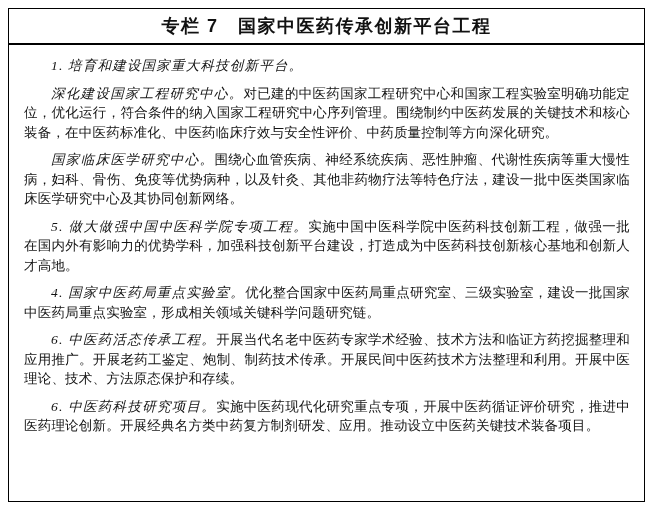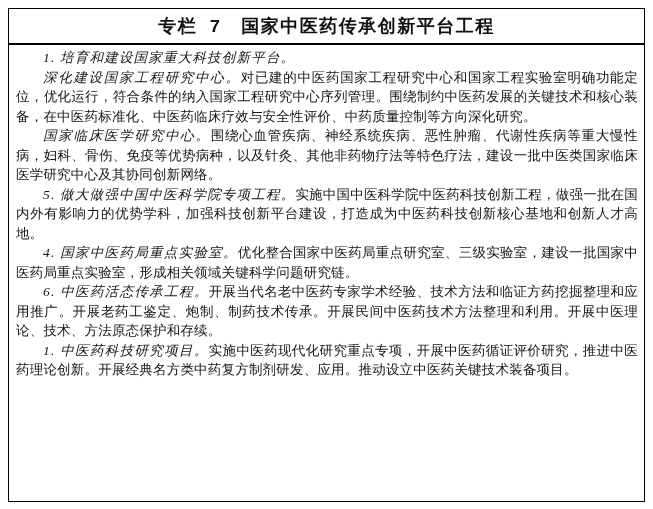--- a/index.html
+++ b/index.html
@@ -25,32 +25,32 @@
     box-sizing: border-box;
     background: #ffffff;
   }
   .title-row {
     height: 36px;
     border-bottom: 2px solid #000000;
     box-sizing: border-box;
     display: flex;
     align-items: center;
     justify-content: center;
-    font-family: Liberation Mono, monospace;
+    font-family: Liberation Sans, sans-serif;
     font-weight: bold;
     font-size: 18px;
     letter-spacing: 1.5px;
     color: #111111;
     white-space: pre;
   }
   .body-row {
     padding: 3px 6px 0 7px;
   }
   .para {
-    margin: 0;
+    margin: 8px;
     text-indent: 2em;
     text-align: justify;
     font-size: 13.5px;
     line-height: 19.5px;
     letter-spacing: 0.2px;
     word-break: break-all;
   }
   .lead {
     font-style: italic;
     letter-spacing: 1.2px;
@@ -61,15 +61,15 @@
 
 <div class="column-box">
   <div class="title-row">专栏 7　国家中医药传承创新平台工程</div>
   <div class="body-row">
     <p class="para"><span class="lead">1. 培育和建设国家重大科技创新平台。</span><span></span></p>
     <p class="para"><span class="lead">深化建设国家工程研究中心。</span><span>对已建的中医药国家工程研究中心和国家工程实验室明确功能定位，优化运行，符合条件的纳入国家工程研究中心序列管理。围绕制约中医药发展的关键技术和核心装备，在中医药标准化、中医药临床疗效与安全性评价、中药质量控制等方向深化研究。</span></p>
     <p class="para"><span class="lead">国家临床医学研究中心。</span><span>围绕心血管疾病、神经系统疾病、恶性肿瘤、代谢性疾病等重大慢性病，妇科、骨伤、免疫等优势病种，以及针灸、其他非药物疗法等特色疗法，建设一批中医类国家临床医学研究中心及其协同创新网络。</span></p>
     <p class="para"><span class="lead">5. 做大做强中国中医科学院专项工程。</span><span>实施中国中医科学院中医药科技创新工程，做强一批在国内外有影响力的优势学科，加强科技创新平台建设，打造成为中医药科技创新核心基地和创新人才高地。</span></p>
     <p class="para"><span class="lead">4. 国家中医药局重点实验室。</span><span>优化整合国家中医药局重点研究室、三级实验室，建设一批国家中医药局重点实验室，形成相关领域关键科学问题研究链。</span></p>
     <p class="para"><span class="lead">6. 中医药活态传承工程。</span><span>开展当代名老中医药专家学术经验、技术方法和临证方药挖掘整理和应用推广。开展老药工鉴定、炮制、制药技术传承。开展民间中医药技术方法整理和利用。开展中医理论、技术、方法原态保护和存续。</span></p>
-    <p class="para"><span class="lead">1. 中医药科技研究项目。</span><span>实施中医药现代化研究重点专项，开展中医药循证评价研究，推进中医药理论创新。开展经典名方类中药复方制剂研发、应用。推动设立中医药关键技术装备项目。</span></p>
+    <p class="para"><span class="lead">6. 中医药科技研究项目。</span><span>实施中医药现代化研究重点专项，开展中医药循证评价研究，推进中医药理论创新。开展经典名方类中药复方制剂研发、应用。推动设立中医药关键技术装备项目。</span></p>
   </div>
 </div>
 
 </body></html>

